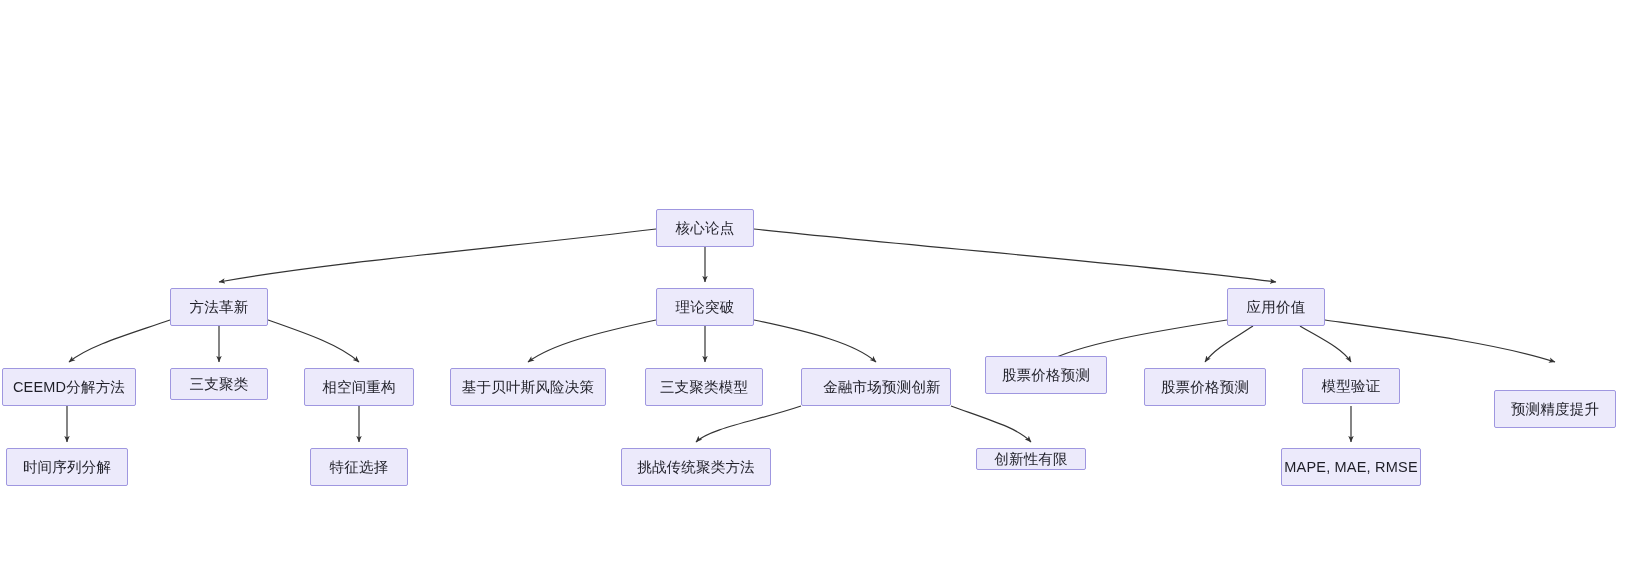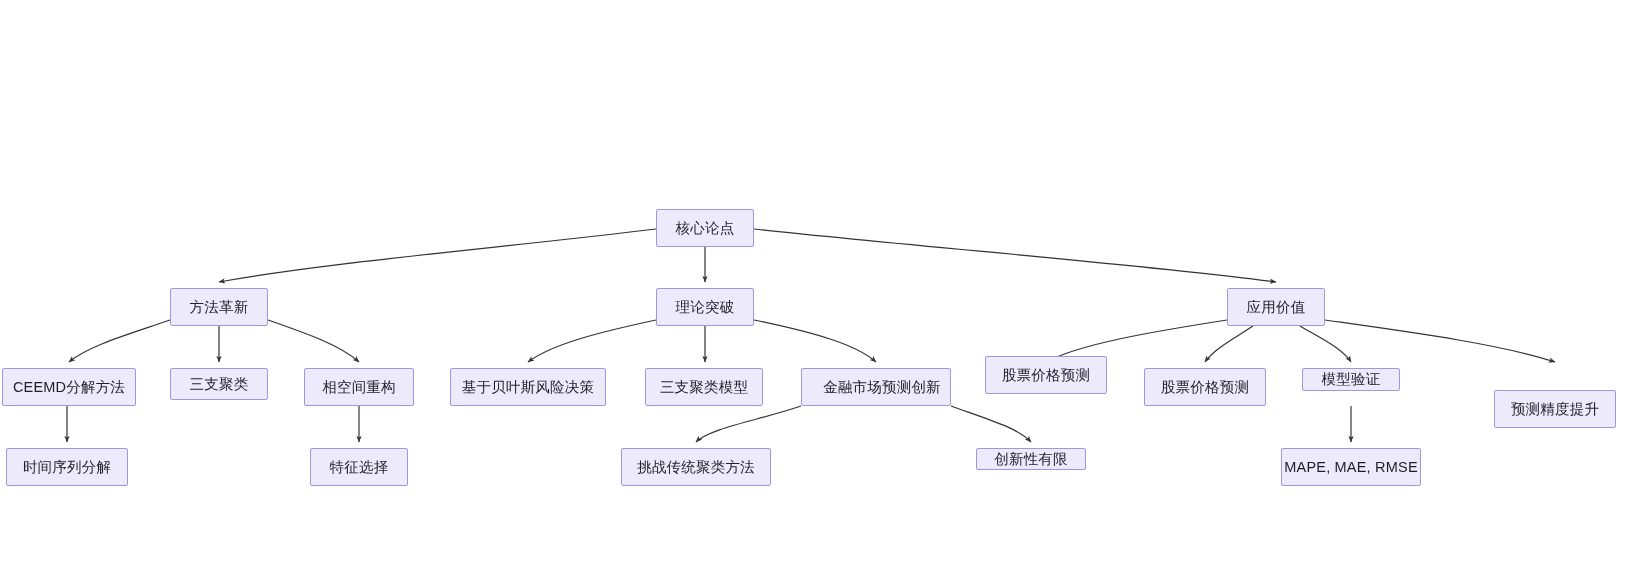--- a/index.html
+++ b/index.html
@@ -108,21 +108,21 @@
       </div>
       <div class="node" style="left: 801px; top: 368px; width: 150px; height: 38px; padding-left: 12px;">
         <span class="node-label">金融市场预测创新</span>
       </div>
       <div class="node" style="left: 985px; top: 356px; width: 122px; height: 38px;">
         <span class="node-label">股票价格预测</span>
       </div>
       <div class="node" style="left: 1144px; top: 368px; width: 122px; height: 38px;">
         <span class="node-label">股票价格预测</span>
       </div>
-      <div class="node" style="left: 1302px; top: 368px; width: 98px; height: 23px;">
+      <div class="node" style="left: 1302px; top: 368px; width: 98px; height: 36px;">
         <span class="node-label">模型验证</span>
       </div>
       <div class="node" style="left: 1494px; top: 368px; width: 122px; height: 38px; margin-top: 22px;">
         <span class="node-label">预测精度提升</span>
       </div>
       <div class="node" style="left: 6px; top: 448px; width: 122px; height: 38px;">
         <span class="node-label">时间序列分解</span>
       </div>
       <div class="node" style="left: 310px; top: 448px; width: 98px; height: 38px;">
         <span class="node-label">特征选择</span>

